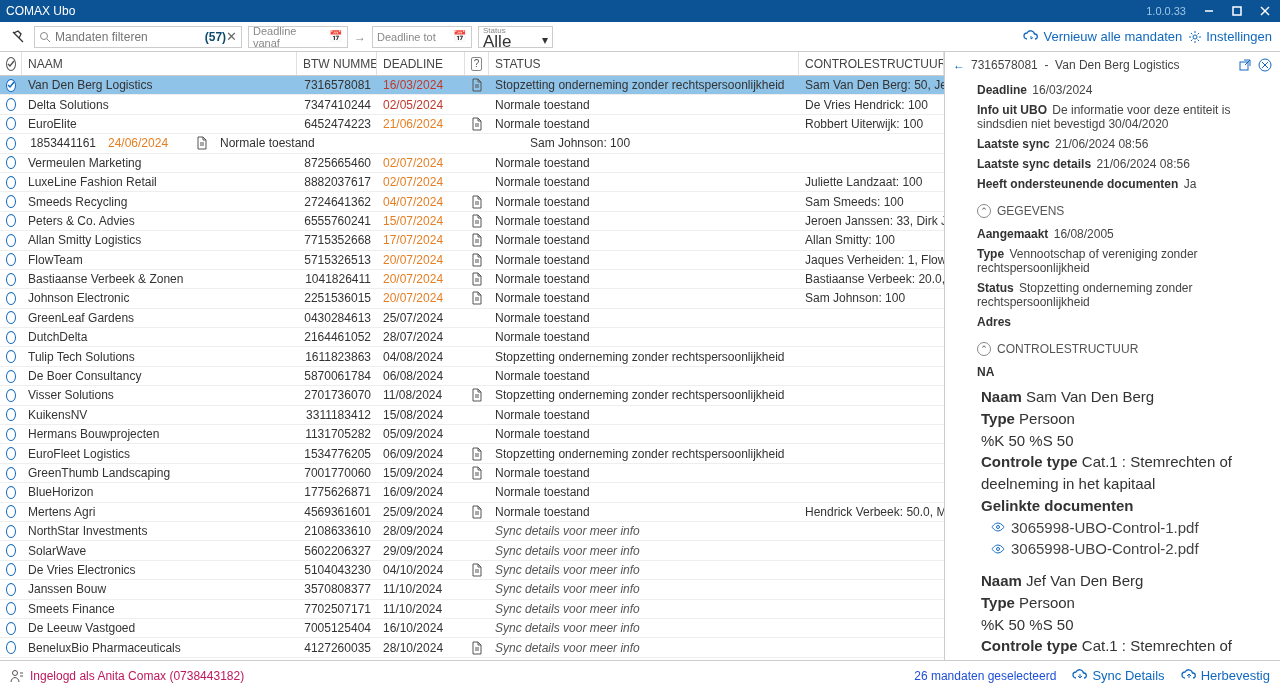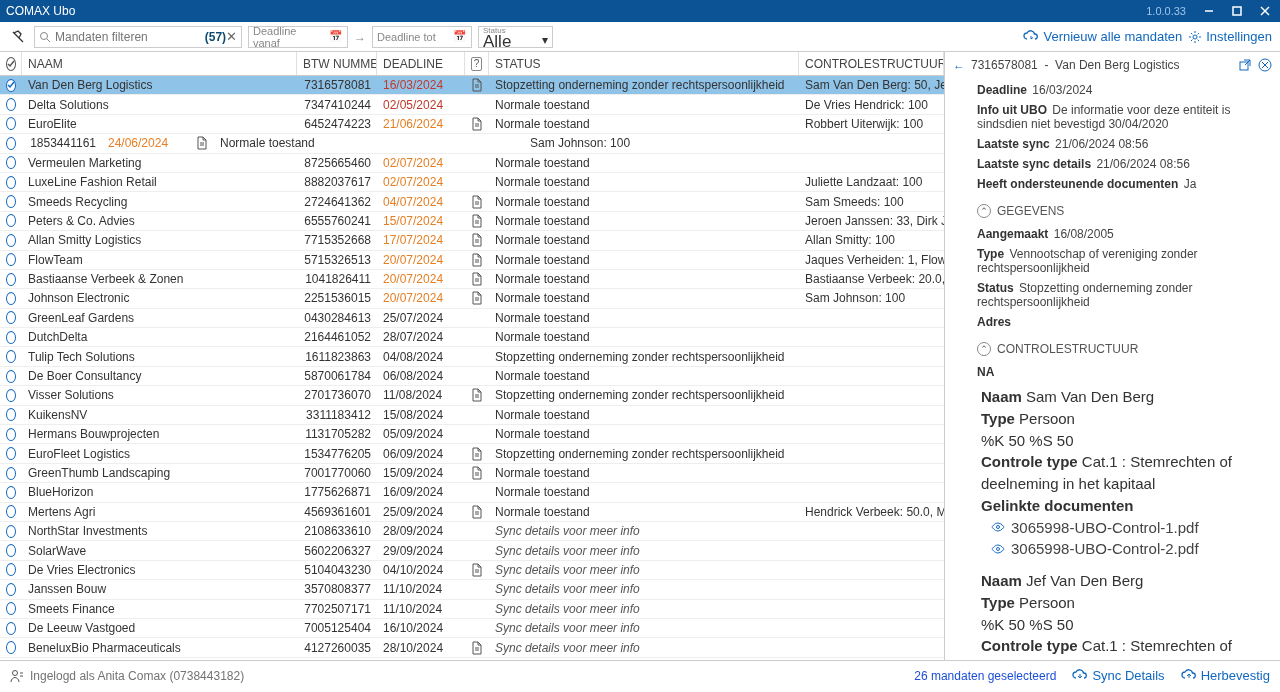--- a/index.html
+++ b/index.html
@@ -56,21 +56,21 @@
   .details-body { padding:2px 8px;margin-left:24px; }
   .drow { padding:3px 0; font-size:12px;}
   .drow .lbl { font-weight:600; color:#333; }
   .drow .val { color:#444; margin-left:2px;}
   .section-head { display:flex; align-items:center; gap:6px; color:#555; font-size:12px; padding:6px 0; margin-top:4px;}
   .section-head .chev-circle { width:14px; height:14px; border:1px solid #888; border-radius:50%; display:flex; align-items:center; justify-content:center; font-size:9px;}
   .owner-block { margin:4px 0 10px 4px; font-size:15px; line-height:1.45;}
   .doc-link { display:flex; align-items:center; gap:6px; color:#444; margin-left:10px;}
   .doc-link .eye { color:#1168bf;}
   .footer { height:30px; border-top:1px solid #ccc; display:flex; align-items:center; padding:0 10px; gap:16px; font-size:12px;}
-  .footer .left { display:flex; align-items:center; gap:6px; color:#737373;}
+  .footer .left { display:flex; align-items:center; gap:6px; color:#be185d;}
   .footer-spacer { flex:1;}
   .footer .info { color:#1d4ed8;}
   .header-check-all { width:14px; height:14px; border:1.5px solid #555; border-radius:50%; display:flex; align-items:center; justify-content:center;}
   .q-icon { width:14px;height:14px;border:1px solid #888;border-radius:2px;display:flex;align-items:center;justify-content:center;font-size:10px;color:#555;}
   svg { display:block; }
 </style>
 </head>
 <body>
 
 <div class="titlebar">

